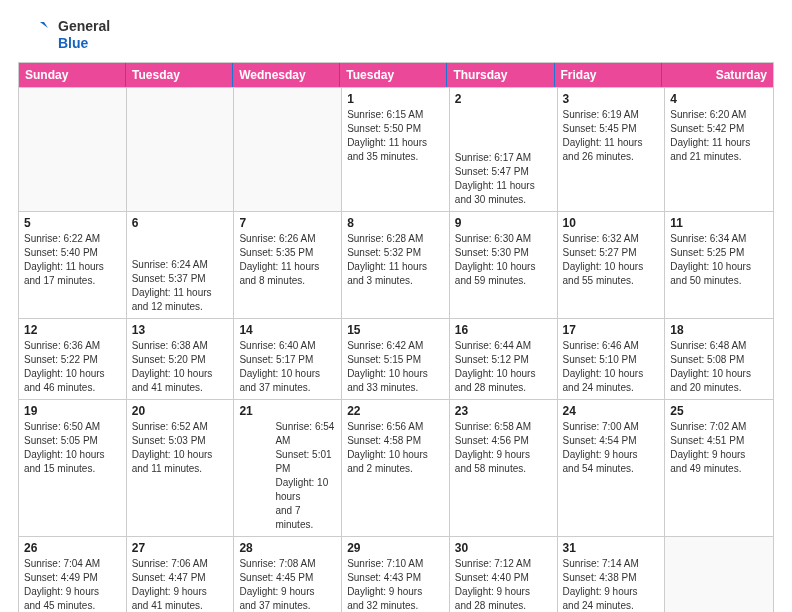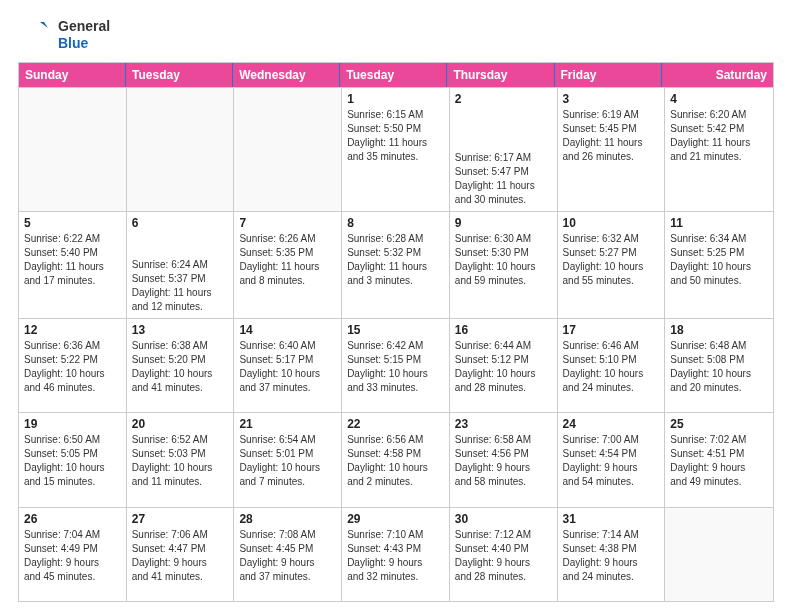--- a/index.html
+++ b/index.html
@@ -271,21 +271,21 @@
           </div>
           <div class="cal-cell">
             <div class="day-num">20</div>
             <div class="day-info" style="white-space: pre-line;">Sunrise: 6:52 AM
 Sunset: 5:03 PM
 Daylight: 10 hours
 and 11 minutes.</div>
           </div>
           <div class="cal-cell">
             <div class="day-num">21</div>
-            <div class="day-info" style="white-space: pre-line;">Sunrise: 6:54 AM
+            <div class="day-info" style="white-space: pre-line; margin-left: 36px;">Sunrise: 6:54 AM
 Sunset: 5:01 PM
 Daylight: 10 hours
 and 7 minutes.</div>
           </div>
           <div class="cal-cell">
             <div class="day-num">22</div>
             <div class="day-info" style="white-space: pre-line;">Sunrise: 6:56 AM
 Sunset: 4:58 PM
 Daylight: 10 hours
 and 2 minutes.</div>

